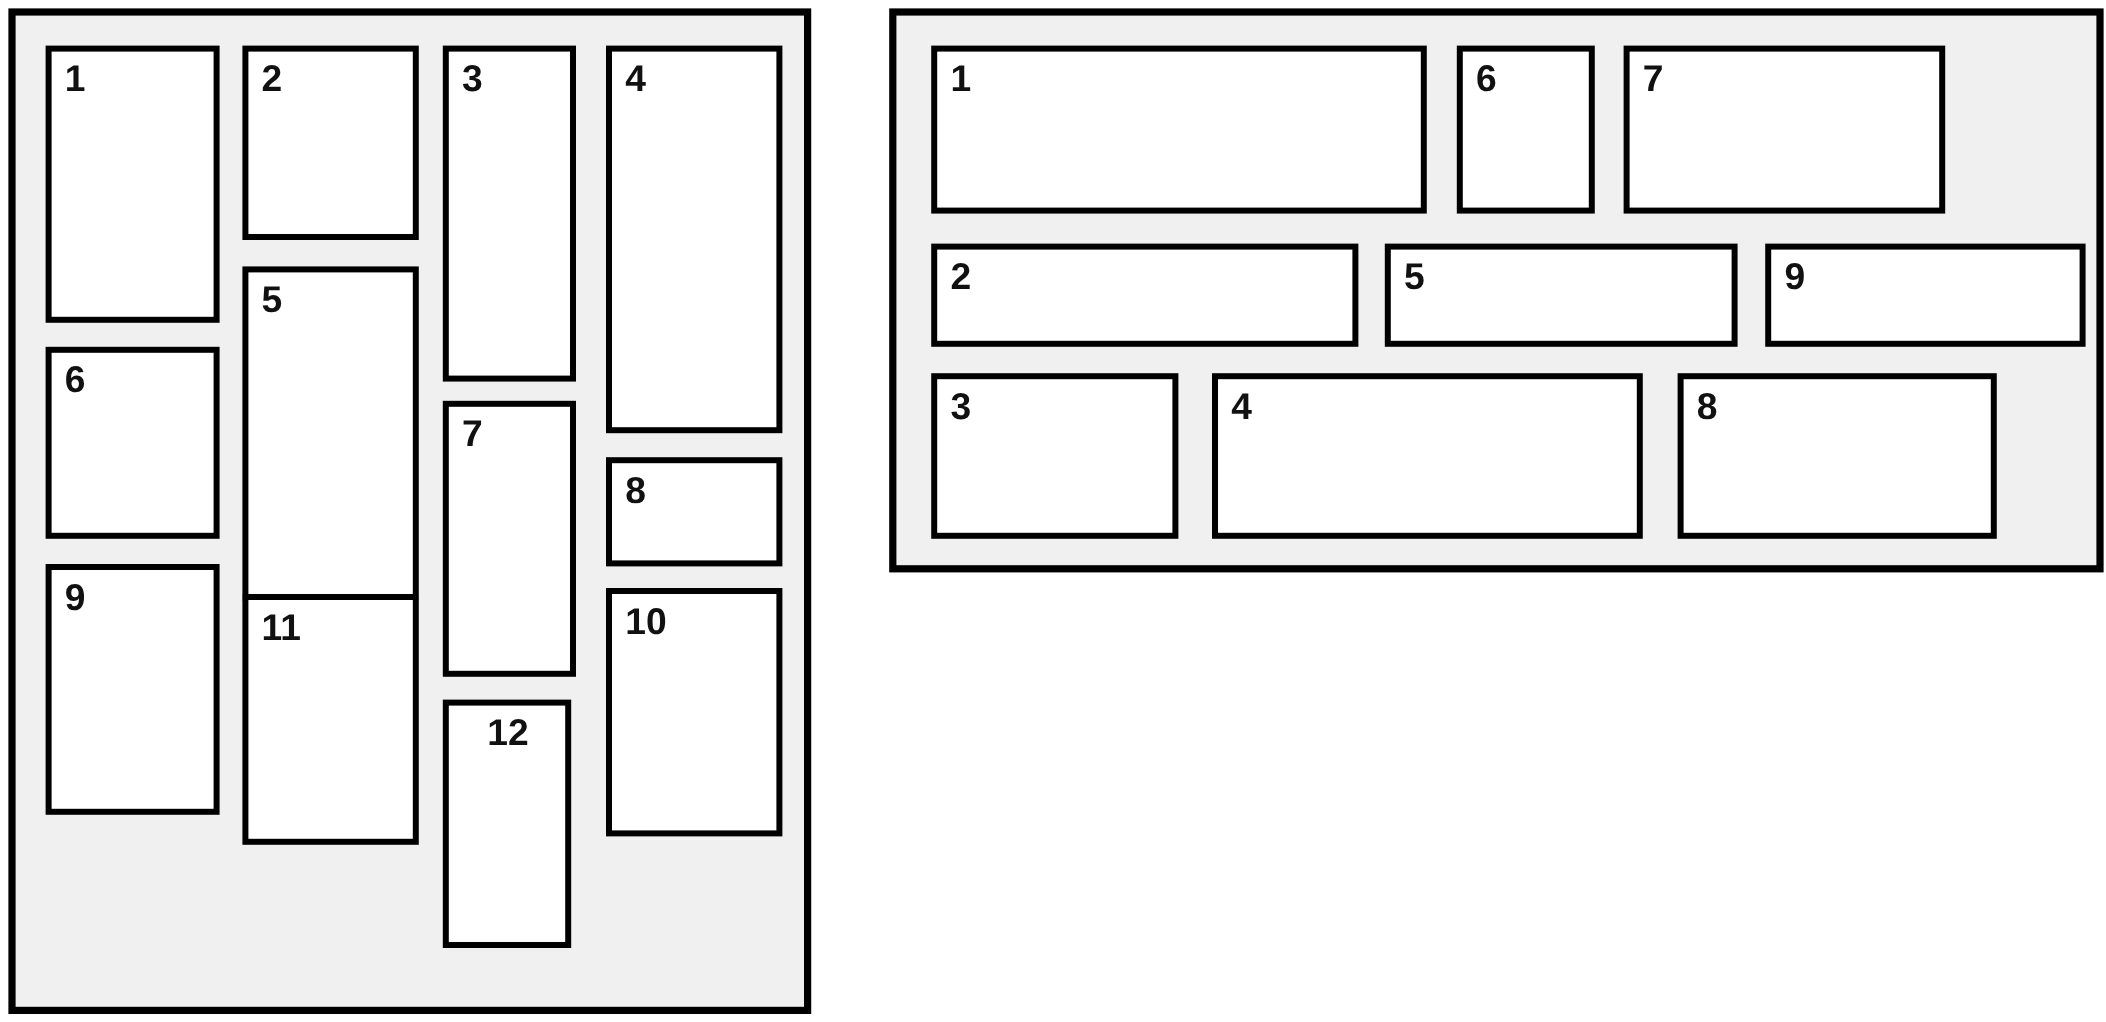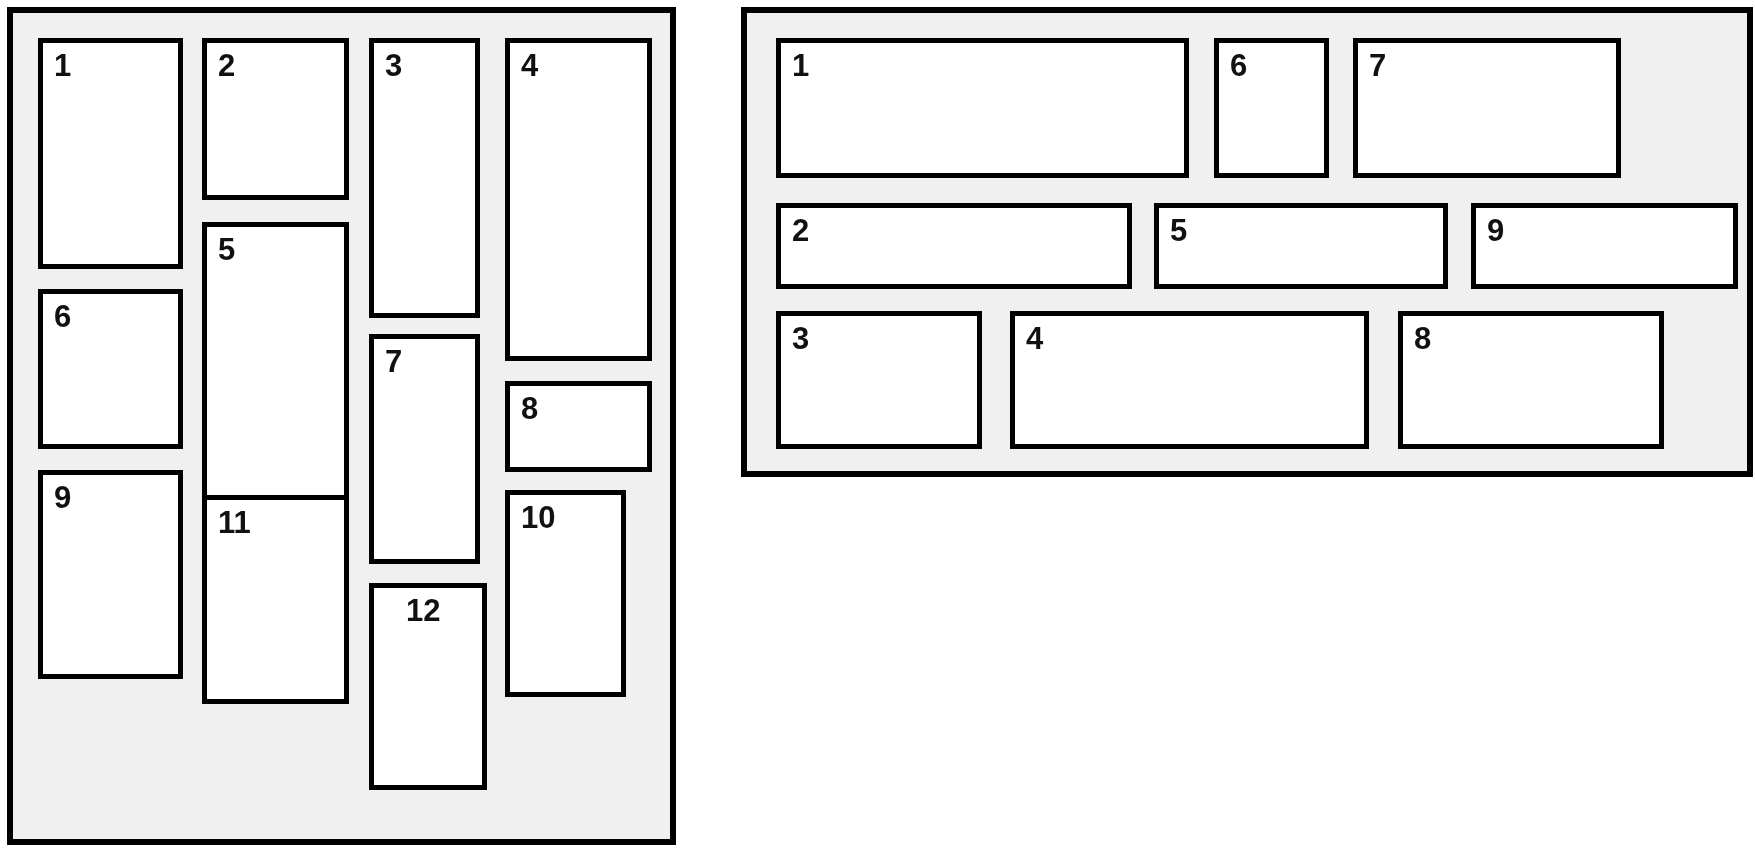--- a/index.html
+++ b/index.html
@@ -45,23 +45,23 @@
   <div class="panel" id="panel-0" style="left: 7px; top: 7px; width: 669px; height: 838px; background: rgb(240, 240, 240);">
       <div class="box" style="left: 25px; top: 25px; width: 145px; height: 231px;"><span class="box-label">1</span></div>
       <div class="box" style="left: 189px; top: 25px; width: 147px; height: 162px;"><span class="box-label">2</span></div>
       <div class="box" style="left: 356px; top: 25px; width: 111px; height: 280px;"><span class="box-label">3</span></div>
       <div class="box" style="left: 492px; top: 25px; width: 147px; height: 323px;"><span class="box-label">4</span></div>
       <div class="box" style="left: 189px; top: 209px; width: 147px; height: 279px;"><span class="box-label">5</span></div>
       <div class="box" style="left: 25px; top: 276px; width: 145px; height: 160px;"><span class="box-label">6</span></div>
       <div class="box" style="left: 356px; top: 321px; width: 111px; height: 230px;"><span class="box-label">7</span></div>
       <div class="box" style="left: 492px; top: 368px; width: 147px; height: 91px;"><span class="box-label">8</span></div>
       <div class="box" style="left: 25px; top: 457px; width: 145px; height: 209px;"><span class="box-label">9</span></div>
-      <div class="box" style="left: 492px; top: 477px; width: 121px; height: 207px;"><span class="box-label">10</span></div>
+      <div class="box" style="left: 492px; top: 477px; width: 147px; height: 207px;"><span class="box-label">10</span></div>
       <div class="box" style="left: 189px; top: 482px; width: 147px; height: 209px;"><span class="box-label">11</span></div>
-      <div class="box" style="left: 356px; top: 570px; width: 118px; height: 207px; padding-left: 32px;"><span class="box-label">12</span></div>
+      <div class="box" style="left: 356px; top: 570px; width: 107px; height: 207px; padding-left: 32px;"><span class="box-label">12</span></div>
     </div>
   <div class="panel" id="panel-1" style="left: 741px; top: 7px; width: 1012px; height: 470px; background: rgb(240, 240, 240);">
       <div class="box" style="left: 29px; top: 25px; width: 413px; height: 140px;"><span class="box-label">1</span></div>
       <div class="box" style="left: 29px; top: 190px; width: 356px; height: 86px;"><span class="box-label">2</span></div>
       <div class="box" style="left: 29px; top: 298px; width: 206px; height: 138px;"><span class="box-label">3</span></div>
       <div class="box" style="left: 263px; top: 298px; width: 359px; height: 138px;"><span class="box-label">4</span></div>
       <div class="box" style="left: 407px; top: 190px; width: 294px; height: 86px;"><span class="box-label">5</span></div>
       <div class="box" style="left: 467px; top: 25px; width: 115px; height: 140px;"><span class="box-label">6</span></div>
       <div class="box" style="left: 606px; top: 25px; width: 268px; height: 140px;"><span class="box-label">7</span></div>
       <div class="box" style="left: 651px; top: 298px; width: 266px; height: 138px;"><span class="box-label">8</span></div>

